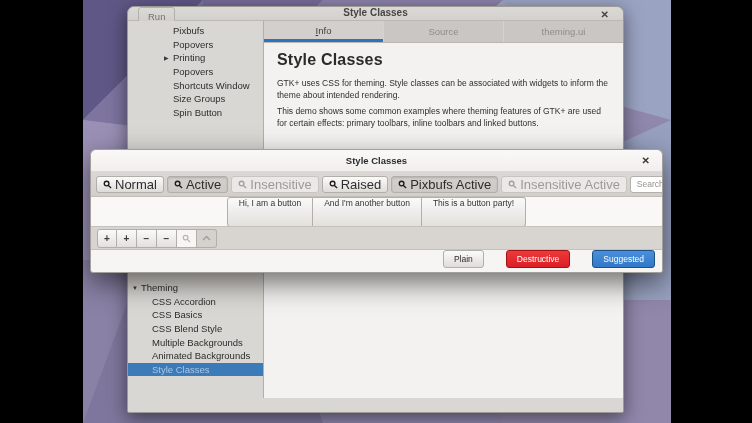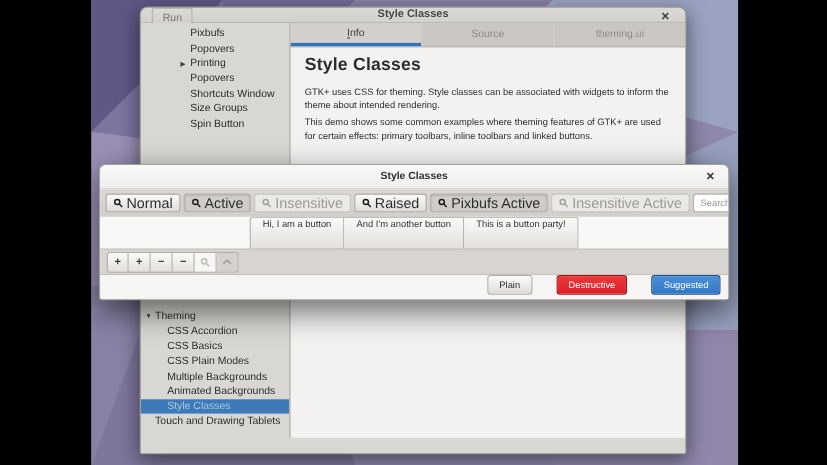--- a/index.html
+++ b/index.html
@@ -158,33 +158,30 @@
             <span class="exp">▼</span>
             <span>Theming</span>
           </div>
         <div class="side-row indent">
             <span>CSS Accordion</span>
           </div>
         <div class="side-row indent">
             <span>CSS Basics</span>
           </div>
         <div class="side-row indent">
-            <span>CSS Plain Modes</span>
+            <span>CSS Blend Style</span>
           </div>
         <div class="side-row indent">
             <span>Multiple Backgrounds</span>
           </div>
         <div class="side-row indent">
             <span>Animated Backgrounds</span>
           </div>
         <div class="side-row indent selected">
             <span>Style Classes</span>
-          </div>
-        <div class="side-row">
-            <span>Touch and Drawing Tablets</span>
           </div>
 
       </div>
     </div>
     <div class="main">
       <div class="tabbar">
         <div class="tab active">
           <span><span class="mn">I</span><span>nfo</span></span>
         </div>
         <div class="tab">

